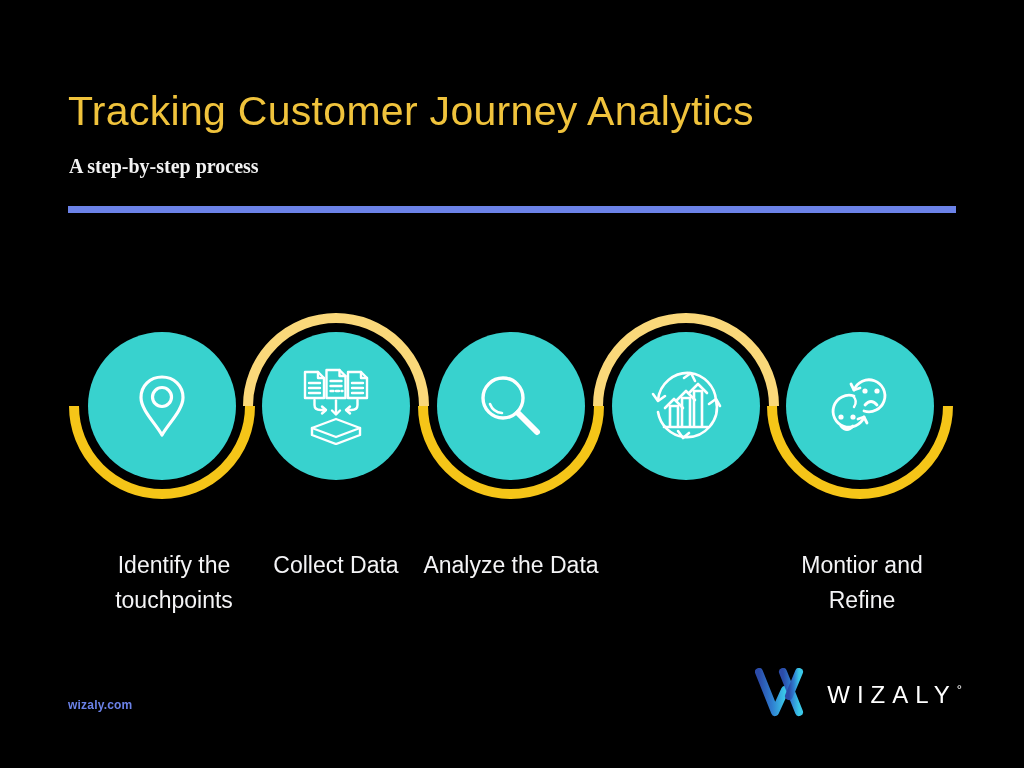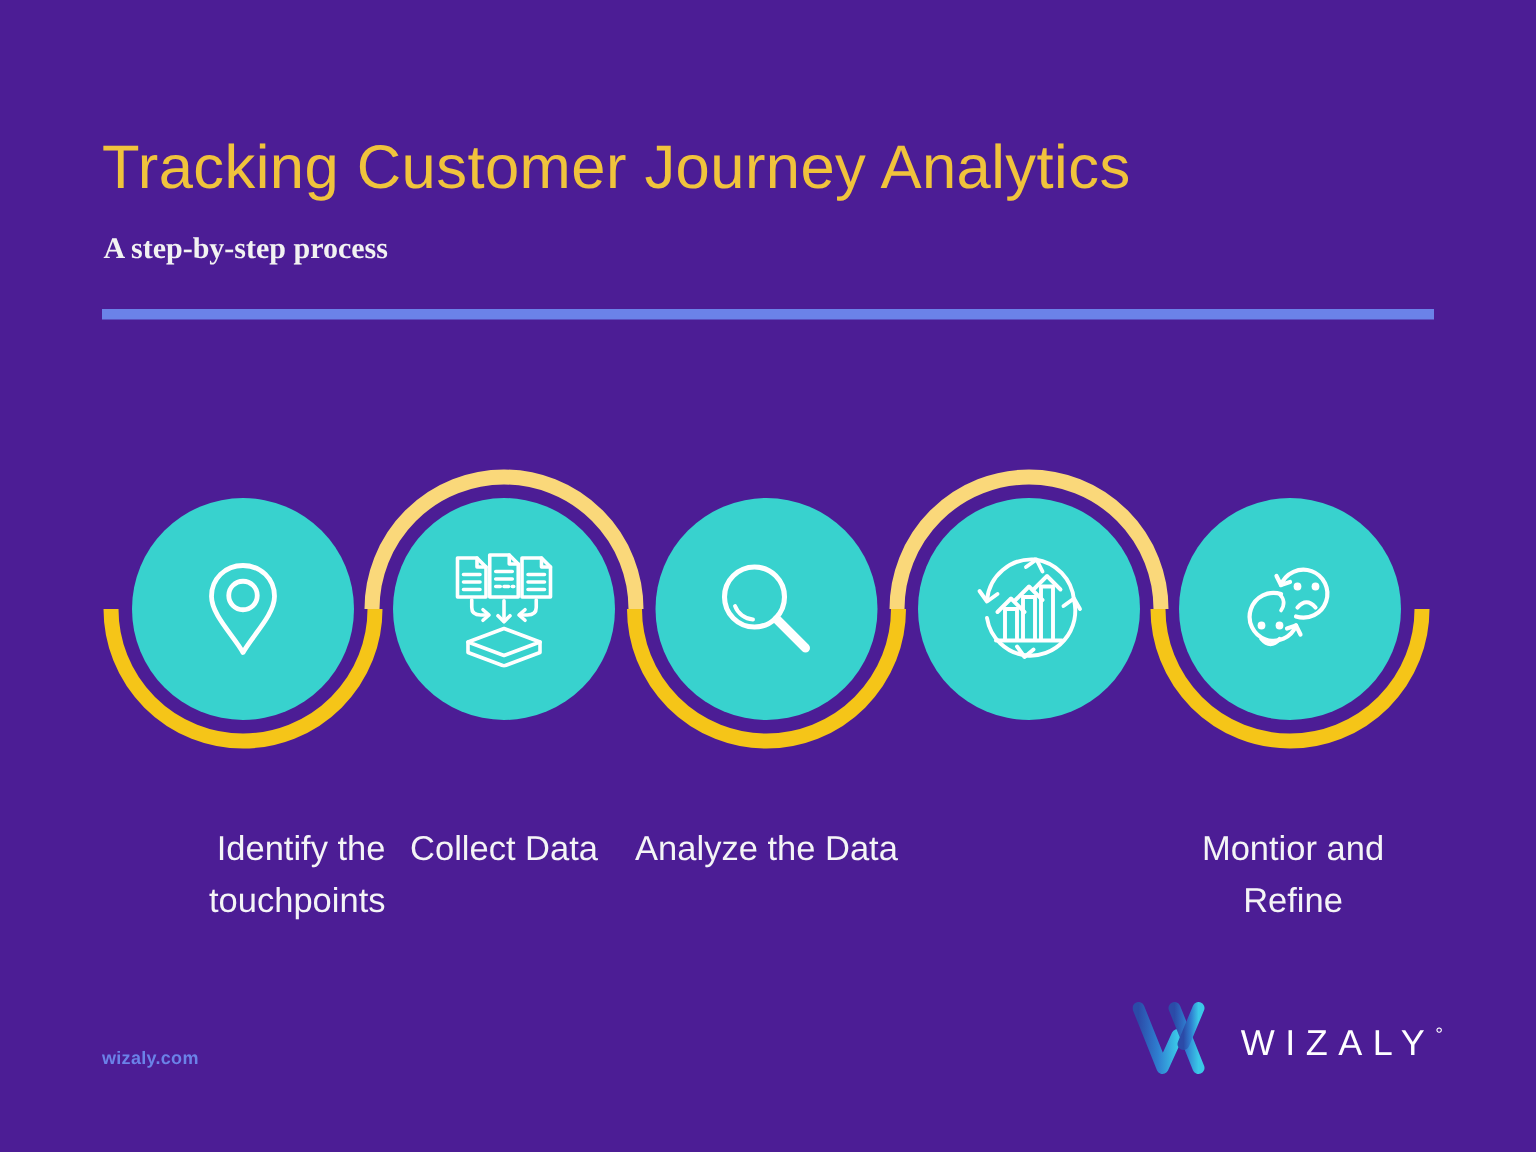--- a/index.html
+++ b/index.html
@@ -4,21 +4,21 @@
 <style>
   html, body {
     margin: 0;
     padding: 0;
     background: #1e1e24;
   }
   .slide {
     position: relative;
     width: 1024px;
     height: 768px;
-    background: #4c1d95;
+    background: #000000;
     overflow: hidden;
     font-family: "Liberation Sans", sans-serif;
   }
 
   
   .title {
     position: absolute;
     left: 68px;
     top: 88px;
     font-size: 41px;
@@ -247,21 +247,21 @@
 
             <path d="M33 29 q5 5 1 11" stroke-width="2.4"></path>
           </svg>
         </span>
       </div>
 
     </div>
   </div>
 
   <div class="labels">
-    <div class="label" style="left:162px;text-align:right;">Identify the touchpoints</div>
+    <div class="label" style="left:174px;">Identify the touchpoints</div>
     <div class="label" style="left:511px;">Analyze the Data</div>
     <div class="label" style="left:336px;">Collect Data</div>
     <div class="label" style="left:862px;">Montior and Refine</div>
   </div>
 
   <div class="site-url">wizaly.com</div>
 
   <div class="logo">
     <span>
       <svg width="58" height="50" viewBox="0 0 58 50" fill="none">

